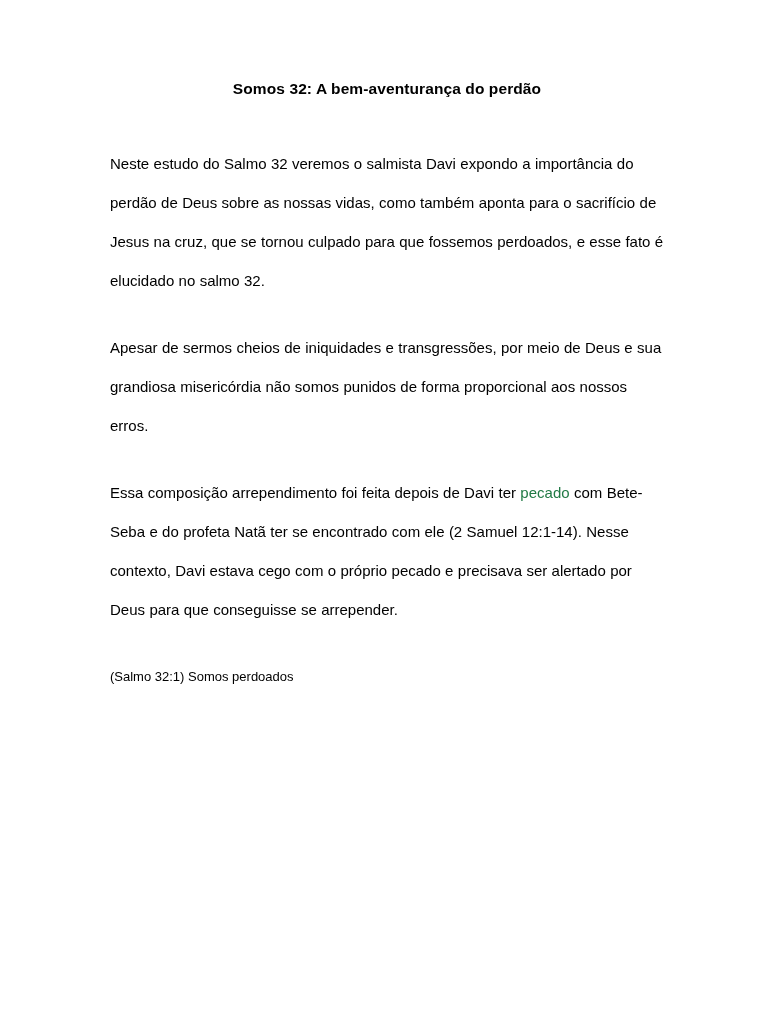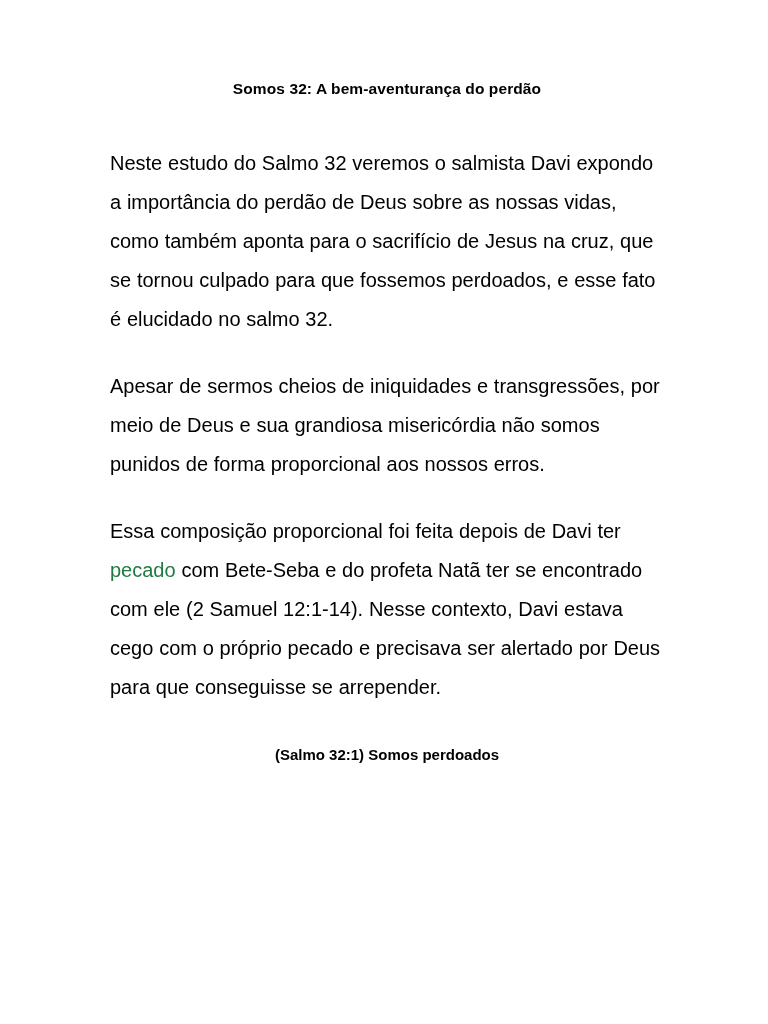--- a/index.html
+++ b/index.html
@@ -24,55 +24,54 @@
   }
   .doc-title {
     font-size: 15.5px;
     font-weight: bold;
     text-align: center;
     letter-spacing: 0.1px;
     margin: 0 0 44px 0;
     line-height: 1.4;
   }
   .para {
-    font-size: 20px;
+    font-size: 15px;
     line-height: 39px;
     margin: 0 0 28px 0;
     text-align: left;
     color: #000000;
     word-spacing: 0.2px;
   }
   .para.tight {
     margin-bottom: 26px;
   }
   .para .link {
     color: #217A45;
     text-decoration: none;
     text-align: center;
   }
   .gap-before {
     margin-top: 46px;
   }
   .section-heading {
-    font-size: 15px;
-    font-weight: bold;
+    font-size: 13px;
+    font-weight: normal;
     line-height: 39px;
     margin: 0;
-    text-align: center;
   }
 </style>
 </head>
 <body>
 
 <div class="page">
 
   <h1 class="doc-title">Somos 32: A bem-aventurança do perdão</h1>
 
   <p class="para">Neste estudo do Salmo 32 veremos o salmista Davi expondo a importância do perdão de Deus sobre as nossas vidas, como também aponta para o sacrifício de Jesus na cruz, que se tornou culpado para que fossemos perdoados, e esse fato é elucidado no salmo 32.</p>
 
   <p class="para">Apesar de sermos cheios de iniquidades e transgressões, por meio de Deus e sua grandiosa misericórdia não somos punidos de forma proporcional aos nossos erros.</p>
 
-  <p class="para"><span>Essa composição proporcional foi feita depois de Davi ter </span><a class="link" href="#">pecado</a><span> com Bete-Seba e do profeta Natã ter se encontrado com ele (2 Samuel 12:1-14). Nesse contexto, Davi estava cego com o próprio pecado e precisava ser alertado por Deus para que conseguisse se arrepender.</span></p>
+  <p class="para"><span>Essa composição arrependimento foi feita depois de Davi ter </span><a class="link" href="#">pecado</a><span> com Bete-Seba e do profeta Natã ter se encontrado com ele (2 Samuel 12:1-14). Nesse contexto, Davi estava cego com o próprio pecado e precisava ser alertado por Deus para que conseguisse se arrepender.</span></p>
 
 
   <h2 class="section-heading gap-before">(Salmo 32:1) Somos perdoados</h2>
 
 </div>
 
 </body></html>

